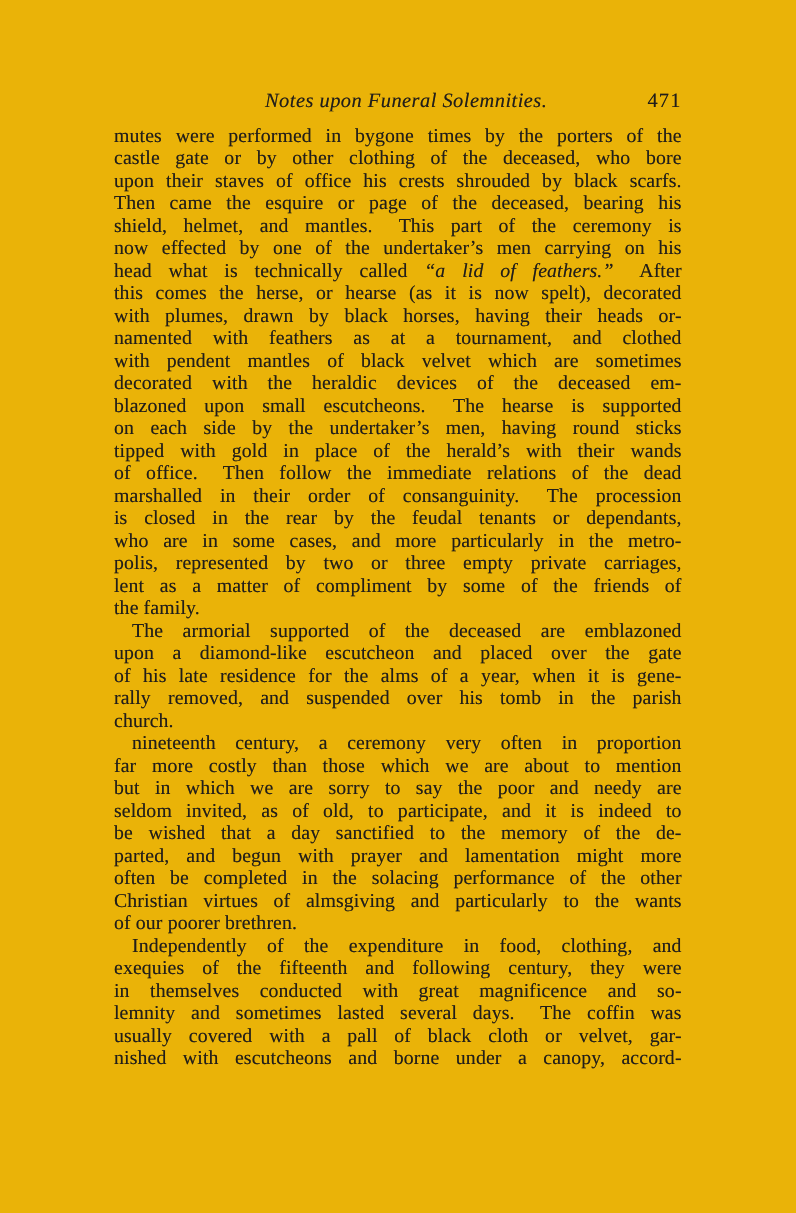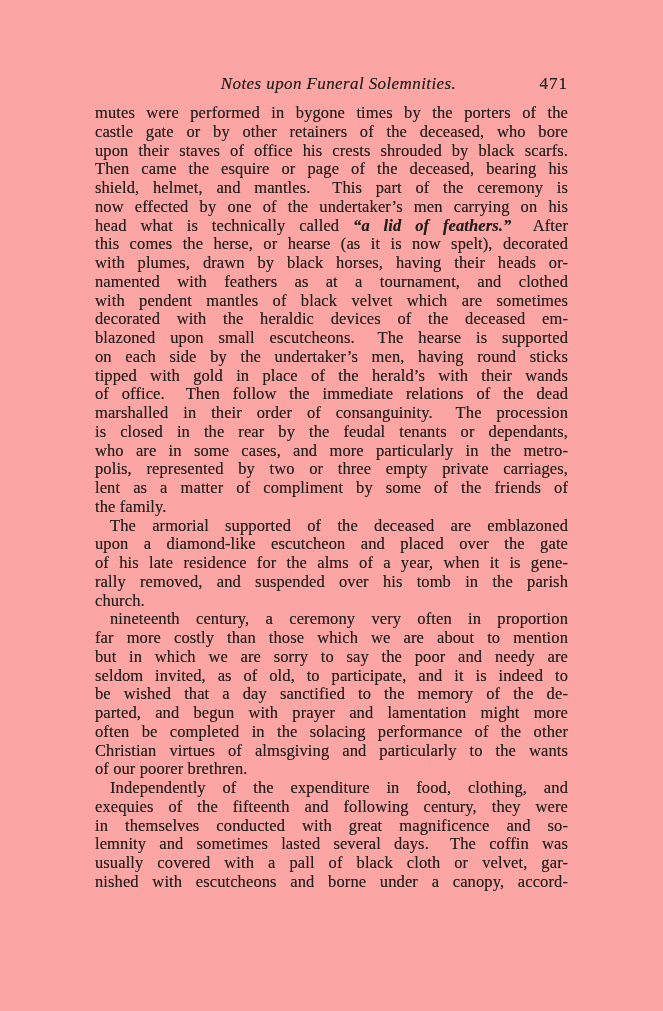--- a/index.html
+++ b/index.html
@@ -4,21 +4,21 @@
 <style>
   html, body {
     margin: 0;
     padding: 0;
     background: #ffffff;
   }
   .page {
     position: relative;
     width: 663px;
     height: 1011px;
-    background: #fca5a5;
+    background: #eab308;
     overflow: hidden;
     font-family: "Liberation Serif", "DejaVu Serif", serif;
     color: #211e1b;
     text-shadow: 0 0 0.5px rgba(35, 28, 22, 0.55);
   }
   .running-header {
     position: absolute;
     left: 95px;
     top: 74px;
     width: 473px;
@@ -54,35 +54,34 @@
   }
   .line.short {
     text-align: left;
     text-align-last: left;
   }
   .paragraph.indent .line:first-child {
     text-indent: 15px;
   }
   .italic {
     font-style: italic;
-    font-weight: bold;
   }
 </style>
 </head>
 <body>
 
 <div class="page">
   <header class="running-header">
     <span class="header-title">Notes upon Funeral Solemnities.</span>
     <span class="page-number">471</span>
   </header>
   <main class="body-text">
       <div class="paragraph">
         <div class="line"><span>mutes were performed in bygone times by the porters of the</span></div>
-        <div class="line"><span>castle gate or by other retainers of the deceased, who bore</span></div>
+        <div class="line"><span>castle gate or by other clothing of the deceased, who bore</span></div>
         <div class="line"><span>upon their staves of office his crests shrouded by black scarfs.</span></div>
         <div class="line"><span>Then came the esquire or page of the deceased, bearing his</span></div>
         <div class="line"><span>shield, helmet, and mantles.  This part of the ceremony is</span></div>
         <div class="line"><span>now effected by one of the undertaker’s men carrying on his</span></div>
         <div class="line"><span>head what is technically called </span><span class="italic">“a lid of feathers.”</span><span>  After</span></div>
         <div class="line"><span>this comes the herse, or hearse (as it is now spelt), decorated</span></div>
         <div class="line"><span>with plumes, drawn by black horses, having their heads or-</span></div>
         <div class="line"><span>namented with feathers as at a tournament, and clothed</span></div>
         <div class="line"><span>with pendent mantles of black velvet which are sometimes</span></div>
         <div class="line"><span>decorated with the heraldic devices of the deceased em-</span></div>

